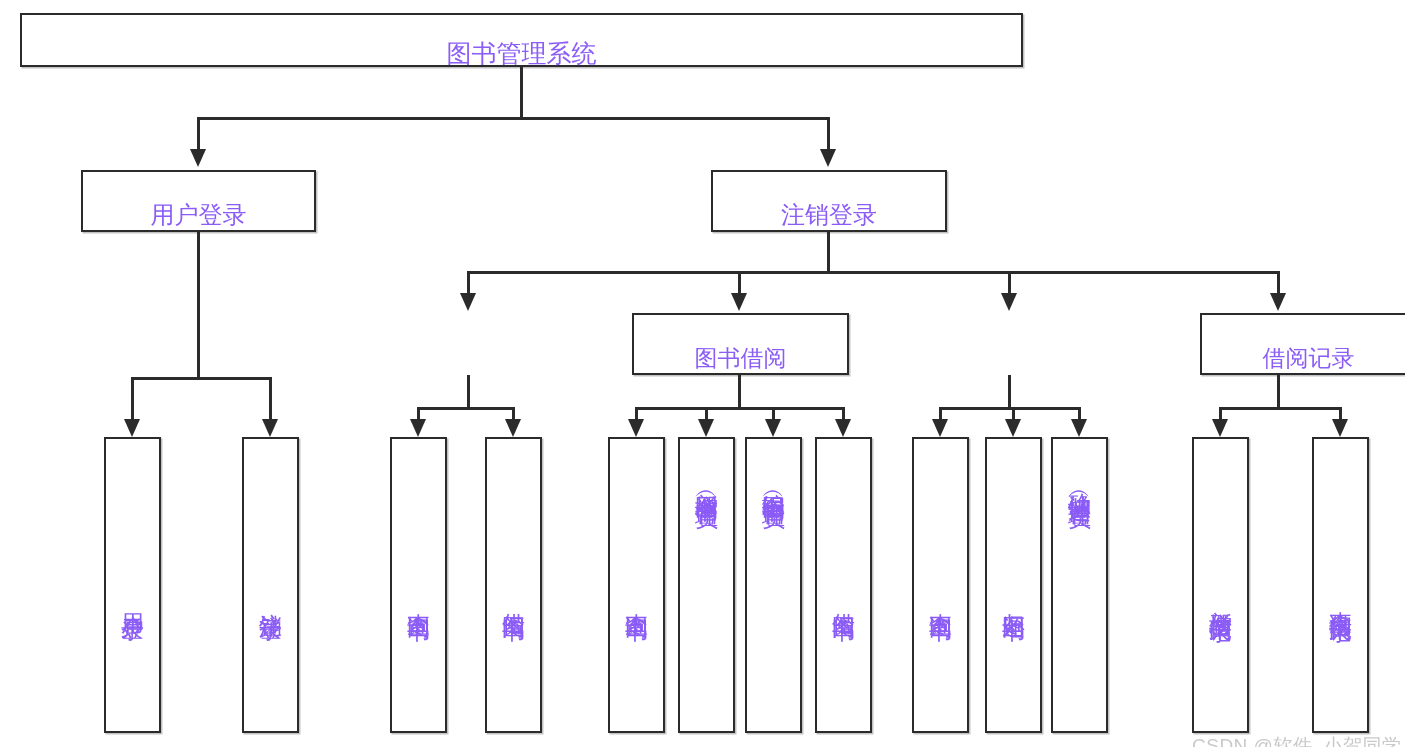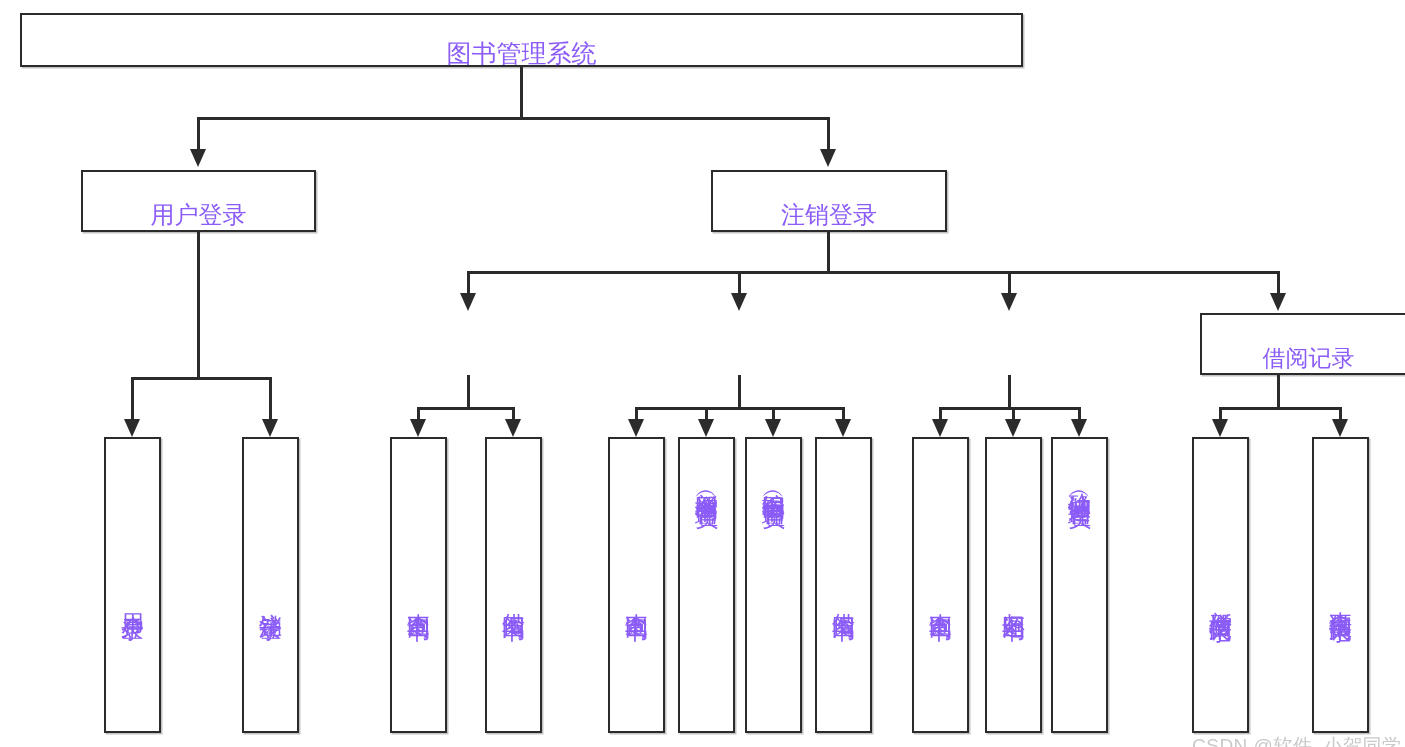--- a/index.html
+++ b/index.html
@@ -114,20 +114,23 @@
   <div class="hline" style="left:467px; top:271px; width:812px;"></div>
   <div class="vline" style="left:467px; top:271px; height:22px;"></div>
   <div class="arrow" style="left:460px; top:293px;"></div>
   <div class="vline" style="left:738px; top:271px; height:22px;"></div>
   <div class="arrow" style="left:731px; top:293px;"></div>
   <div class="vline" style="left:1008px; top:271px; height:22px;"></div>
   <div class="arrow" style="left:1001px; top:293px;"></div>
   <div class="vline" style="left:1277px; top:271px; height:22px;"></div>
   <div class="arrow" style="left:1270px; top:293px;"></div>
 
+  <div class="node lvl3" style="left:632px; top:313px; width:217px; height:62px;">
+    <span class="node-label">图书借阅</span>
+  </div>
   <div class="node lvl3" style="left:1200px; top:313px; width:217px; height:62px;">
     <span class="node-label">借阅记录</span>
   </div>
 
   <div class="vline" style="left:467px; top:375px; height:32px;"></div>
   <div class="hline" style="left:417px; top:407px; width:96px;"></div>
   <div class="vline" style="left:417px; top:407px; height:12px;"></div>
   <div class="arrow" style="left:410px; top:419px;"></div>
   <div class="vline" style="left:512px; top:407px; height:12px;"></div>
   <div class="arrow" style="left:505px; top:419px;"></div>

